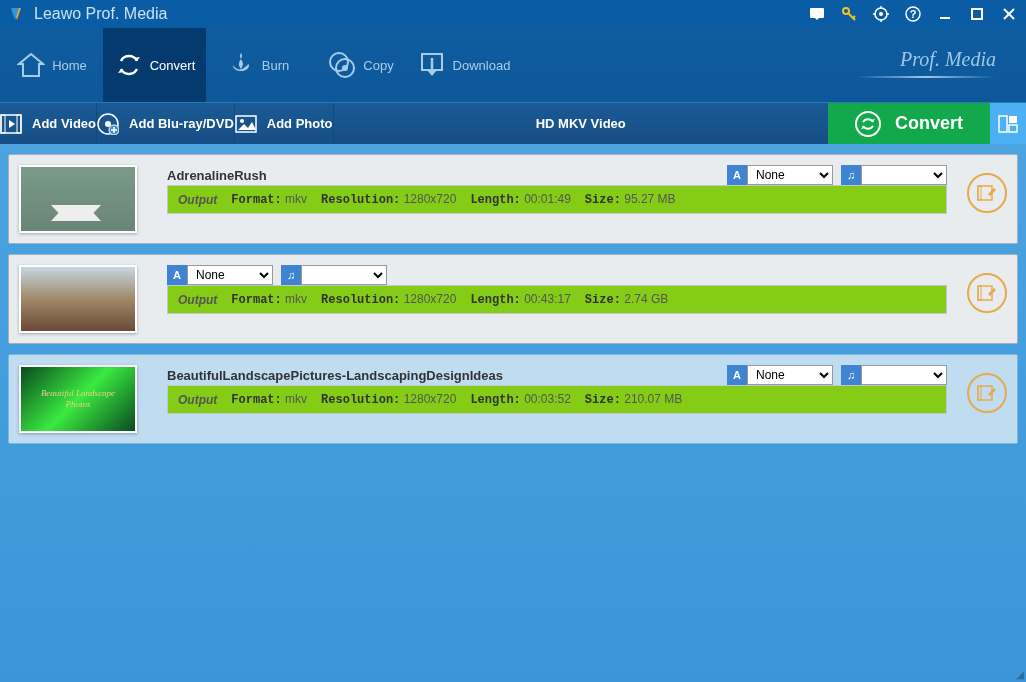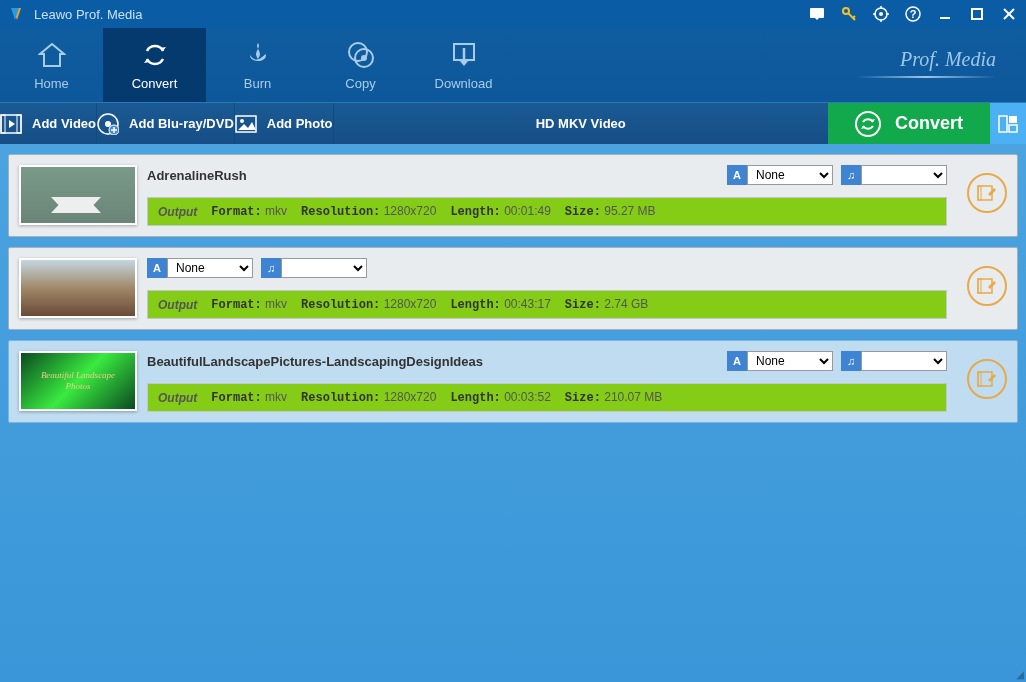--- a/index.html
+++ b/index.html
@@ -1,47 +1,47 @@
 <!DOCTYPE html>
 <html><head>
 <meta charset="utf-8">
 <style>
 * { margin: 0; padding: 0; box-sizing: border-box; font-family: Arial, sans-serif; }
 body { width: 1026px; height: 682px; background: linear-gradient(180deg, #0a5da5 0%, #1a7ac4 100%); overflow: hidden; position: relative; }
 
 
 .titlebar { height: 28px; background: #0a5da5; display: flex; align-items: center; padding: 0 8px; color: #fff; }
 .logo-box { width: 18px; height: 18px; margin-right: 8px; display: flex; align-items: center; justify-content: center; }
-.app-title { font-size: 13px; flex: 1; color: #c8e0f4; }
+.app-title { font-size: 16px; flex: 1; color: #c8e0f4; }
 .titlebar-buttons { display: flex; gap: 14px; align-items: center; }
 .titlebar-btn { cursor: pointer; color: #c8e0f4; display: flex; align-items: center; justify-content: center; width: 18px; height: 18px; }
 
 
 .main-tabs { height: 74px; display: flex; background: linear-gradient(180deg, #0f5c9e 0%, #0d589a 100%); position: relative; }
-.tab { width: 103px; display: flex; flex-direction: column; align-items: center; justify-content: center; color: #a8cce8; cursor: pointer; gap: 6px; font-size: 13px; }
+.tab { width: 103px; display: flex; align-items: center; justify-content: center; color: #a8cce8; cursor: pointer; gap: 6px; font-size: 13px; }
 .tab.active { background: #053a6e; color: #fff; }
 .tab-icon { width: 30px; height: 30px; display: flex; align-items: center; justify-content: center; }
 .prof-media-logo { position: absolute; right: 30px; top: 12px; font-family: cursive; font-style: italic; font-size: 20px; color: #9dc7e8; margin-top: 8px; }
 .prof-media-underline { position: absolute; right: 30px; top: 48px; width: 140px; height: 2px; background: linear-gradient(90deg, transparent, #9dc7e8, transparent); }
 
 
 .toolbar { height: 42px; background: linear-gradient(180deg, #1a5a95 0%, #164e85 100%); display: flex; align-items: center; border-top: 1px solid #2a7ab8; }
 .toolbar-btn { display: flex; align-items: center; gap: 10px; padding: 0 0; height: 100%; color: #fff; font-size: 13px; font-weight: bold; cursor: pointer; border-right: 1px solid #0d4b80; }
 .toolbar-icon { width: 22px; height: 22px; display: flex; align-items: center; justify-content: center; }
 .profile-label { flex: 1; text-align: center; color: #fff; font-size: 13px; font-weight: bold; }
 .convert-btn { background: #11a94b; color: #fff; display: flex; align-items: center; justify-content: center; gap: 14px; width: 162px; height: 100%; font-size: 18px; font-weight: bold; cursor: pointer; }
 .convert-icon { width: 26px; height: 26px; border: 2px solid #fff; border-radius: 50%; display: flex; align-items: center; justify-content: center; }
 .layout-btn { width: 36px; height: 100%; background: #4cb0f4; display: flex; align-items: center; justify-content: center; cursor: pointer; }
 
 
 .content { background: linear-gradient(180deg, #4ba3e0 0%, #3a96d8 100%); height: 538px; padding: 10px 8px; }
 .item { background: #e8ecef; border: 1px solid #a5b0ba; display: flex; align-items: flex-start; padding: 10px; margin-bottom: 10px; gap: 10px; position: relative; border-radius: 2px; }
 .item.selected { background: #c0dcf0; border: 1px solid #7eb5dc; }
-.thumb { width: 118px; height: 60px; background: #888; border: 2px solid #fff; box-shadow: 0 1px 3px rgba(0,0,0,0.3); flex-shrink: 0; }
-.item-body { flex: 1; display: flex; flex-direction: column; gap: 12px; }
+.thumb { width: 118px; height: 68px; background: #888; border: 2px solid #fff; box-shadow: 0 1px 3px rgba(0,0,0,0.3); flex-shrink: 0; }
+.item-body { flex: 1; display: flex; flex-direction: column; gap: 0; margin-left: 20px; }
 .item-header { display: flex; align-items: center; gap: 8px; }
 .item-title { font-size: 13px; font-weight: bold; color: #333; flex: 1; }
 .dropdown { display: flex; align-items: center; }
 .dd-icon { width: 20px; height: 20px; background: #3e84d2; display: flex; align-items: center; justify-content: center; color: #fff; font-size: 11px; font-weight: bold; }
 .dd-select { width: 86px; height: 20px; font-size: 12px; border: 1px solid #999; padding: 0 4px; background: #fff; }
 .output-bar { background: #84cc16; border: 1px solid #c0c8ce; padding: 6px 10px; display: flex; align-items: center; gap: 14px; font-size: 12px; }
 .output-label { font-style: italic; font-weight: bold; color: #555; }
 .meta-label { font-weight: bold; color: #333; font-family: Liberation Mono, monospace; }
 .meta-val { color: #555; }
 .edit-btn { width: 40px; height: 40px; border: 2px solid #e8a94a; border-radius: 50%; display: flex; align-items: center; justify-content: center; cursor: pointer; margin-left: 10px; flex-shrink: 0; color: #e8a94a; margin-top: 8px; }

